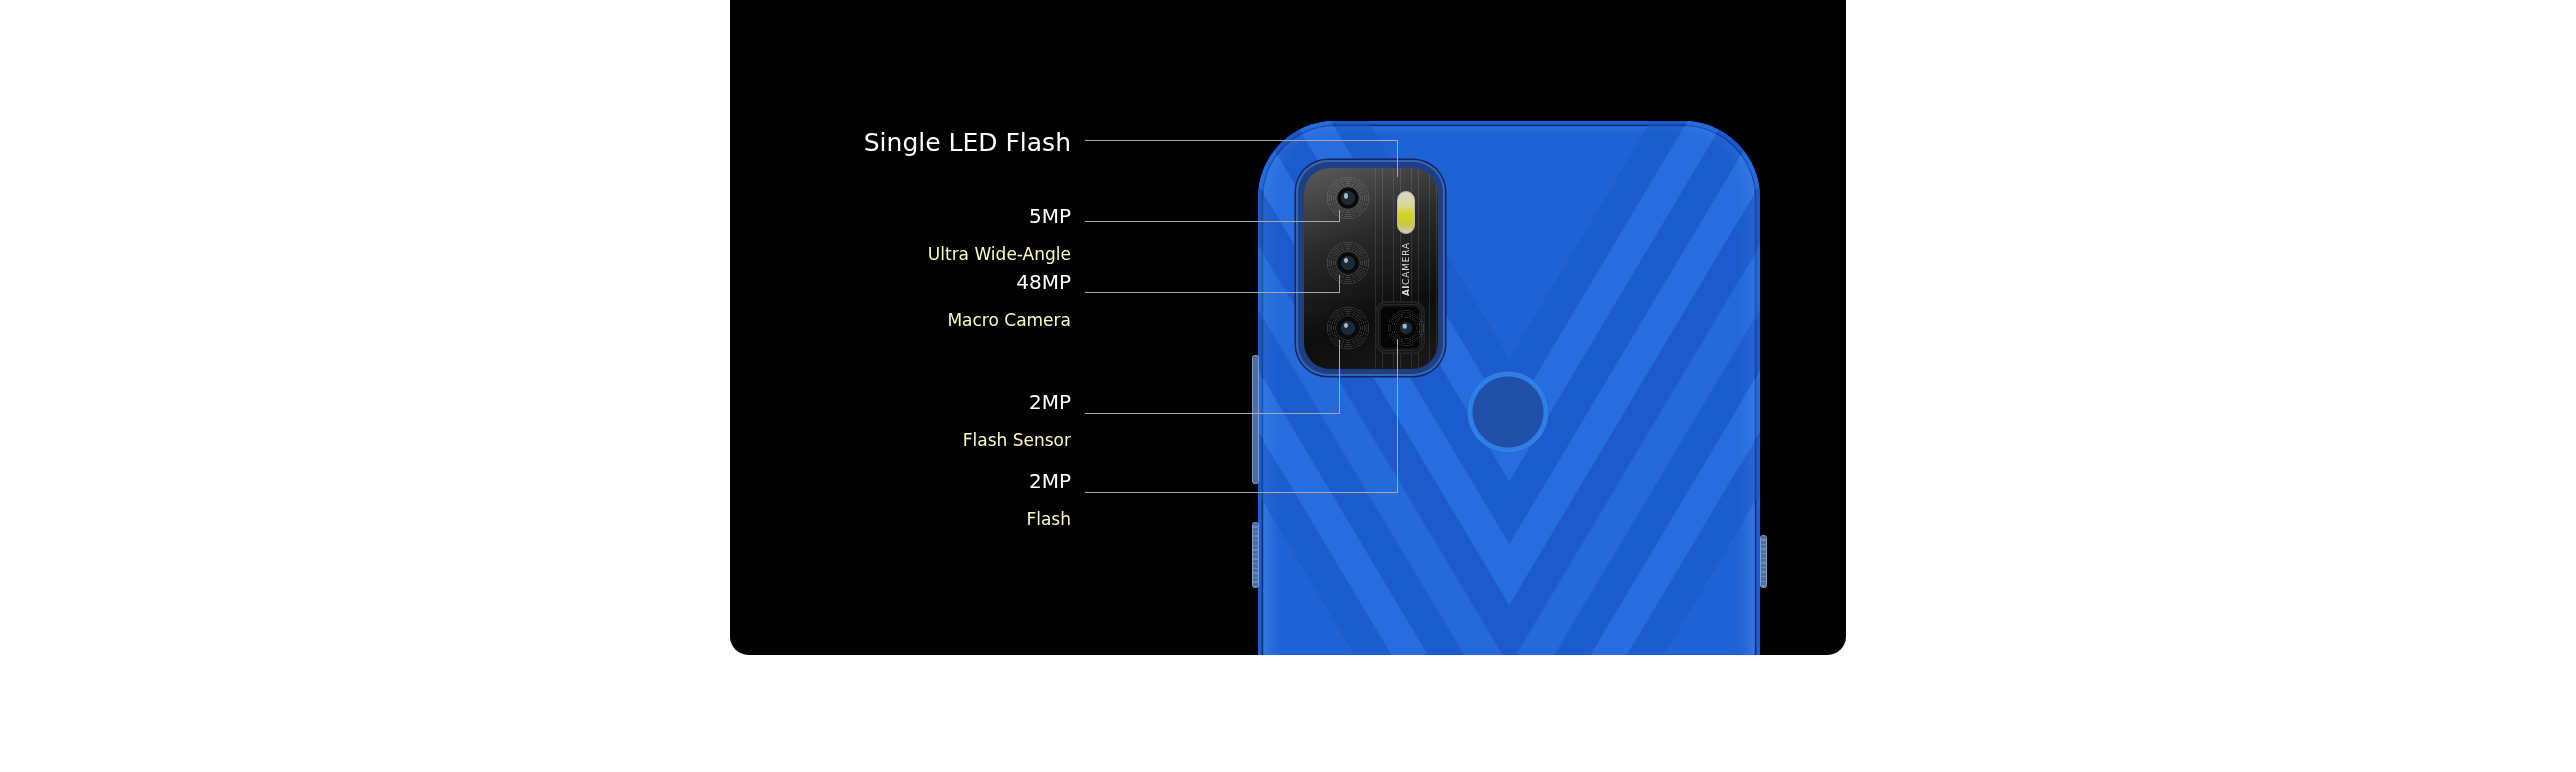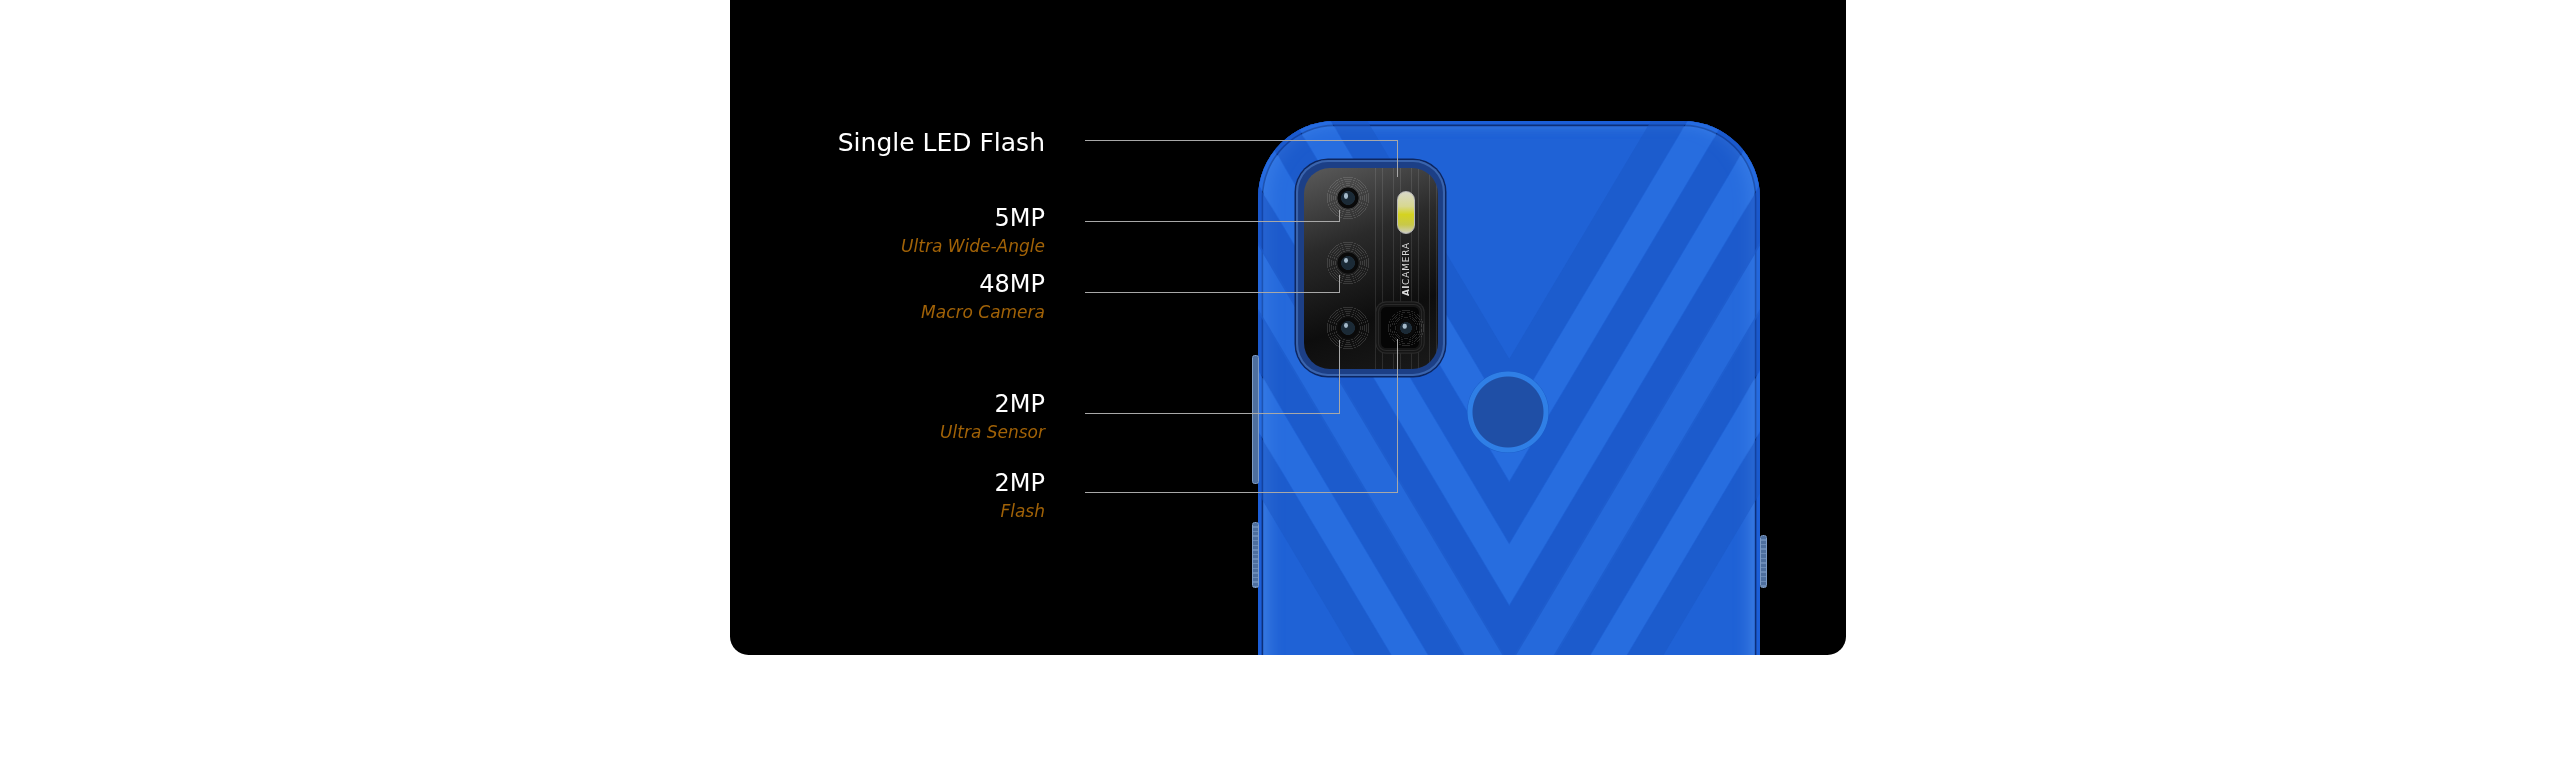--- a/index.html
+++ b/index.html
@@ -73,23 +73,23 @@
     
     .fingerprint {
       position: absolute; left: 737px; top: 371px; width: 82px; height: 82px; border-radius: 50%;
       background: radial-gradient(circle, #1f4fa6 0 35px, #2f7fe6 36px 40px, #1a5cc8 41px);
     }
     
     .hline, .vline { position: absolute; background: #a8a8a8; }
     .hline { height: 1px; }
     .vline { width: 1px; }
     
-    .label { position: absolute; right: 801px; text-align: right; white-space: nowrap; }
-    .label .title { color: #ffffff; font-size: 24px; line-height: 1; display: block; }
-    .label .sub { color: #a16207; font-size: 17px; line-height: 1; display: block; margin-top: 8px; font-style: italic; }
+    .label { position: absolute; right: 775px; text-align: right; white-space: nowrap; }
+    .label .title { color: #ffffff; font-size: 20px; line-height: 1; display: block; }
+    .label .sub { color: #fef9c3; font-size: 17px; line-height: 1; display: block; margin-top: 20px; }
   </style>
 </head>
 <body>
 
 <div class="panel">
 
   <div class="phone">
     <svg class="chevrons" viewBox="0 0 975 1100" preserveAspectRatio="none">
       <g fill="none" stroke-linejoin="miter">
         <polyline points="-300,-200 488,1120 1275,-200" stroke="#2a6fe0" stroke-width="70" opacity="0.55"></polyline>
@@ -145,20 +145,20 @@
   <div class="label" style="top:206px;">
     <span class="title">5MP</span>
     <span class="sub">Ultra Wide-Angle</span>
   </div>
   <div class="label" style="top:272px;">
     <span class="title">48MP</span>
     <span class="sub">Macro Camera</span>
   </div>
   <div class="label" style="top:392px;">
     <span class="title">2MP</span>
-    <span class="sub">Ultra Sensor</span>
+    <span class="sub">Flash Sensor</span>
   </div>
   <div class="label" style="top:471px;">
     <span class="title">2MP</span>
     <span class="sub">Flash</span>
   </div>
 </div>
 
 
 </body></html>

